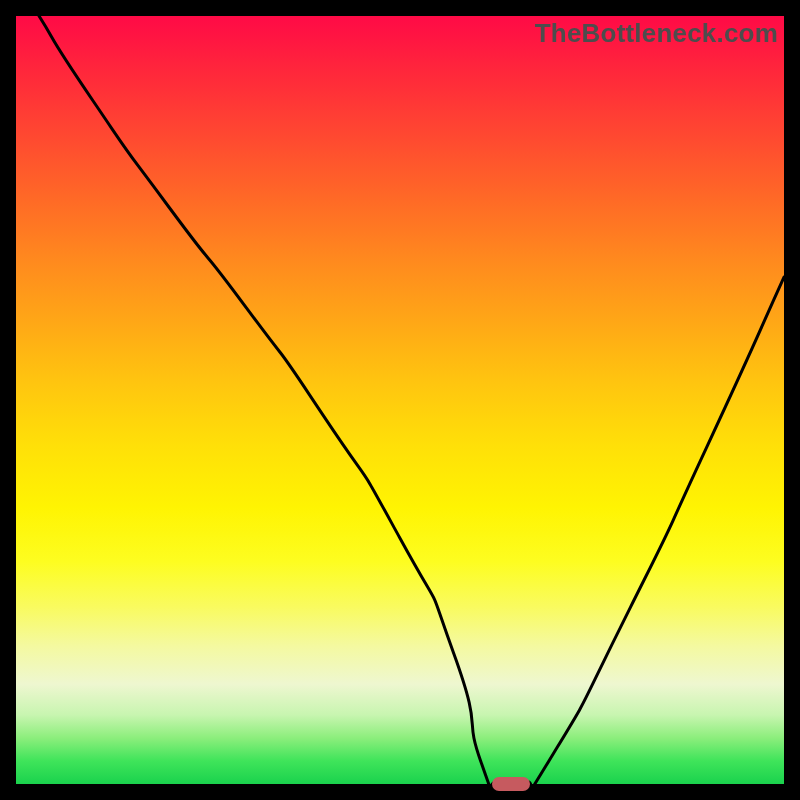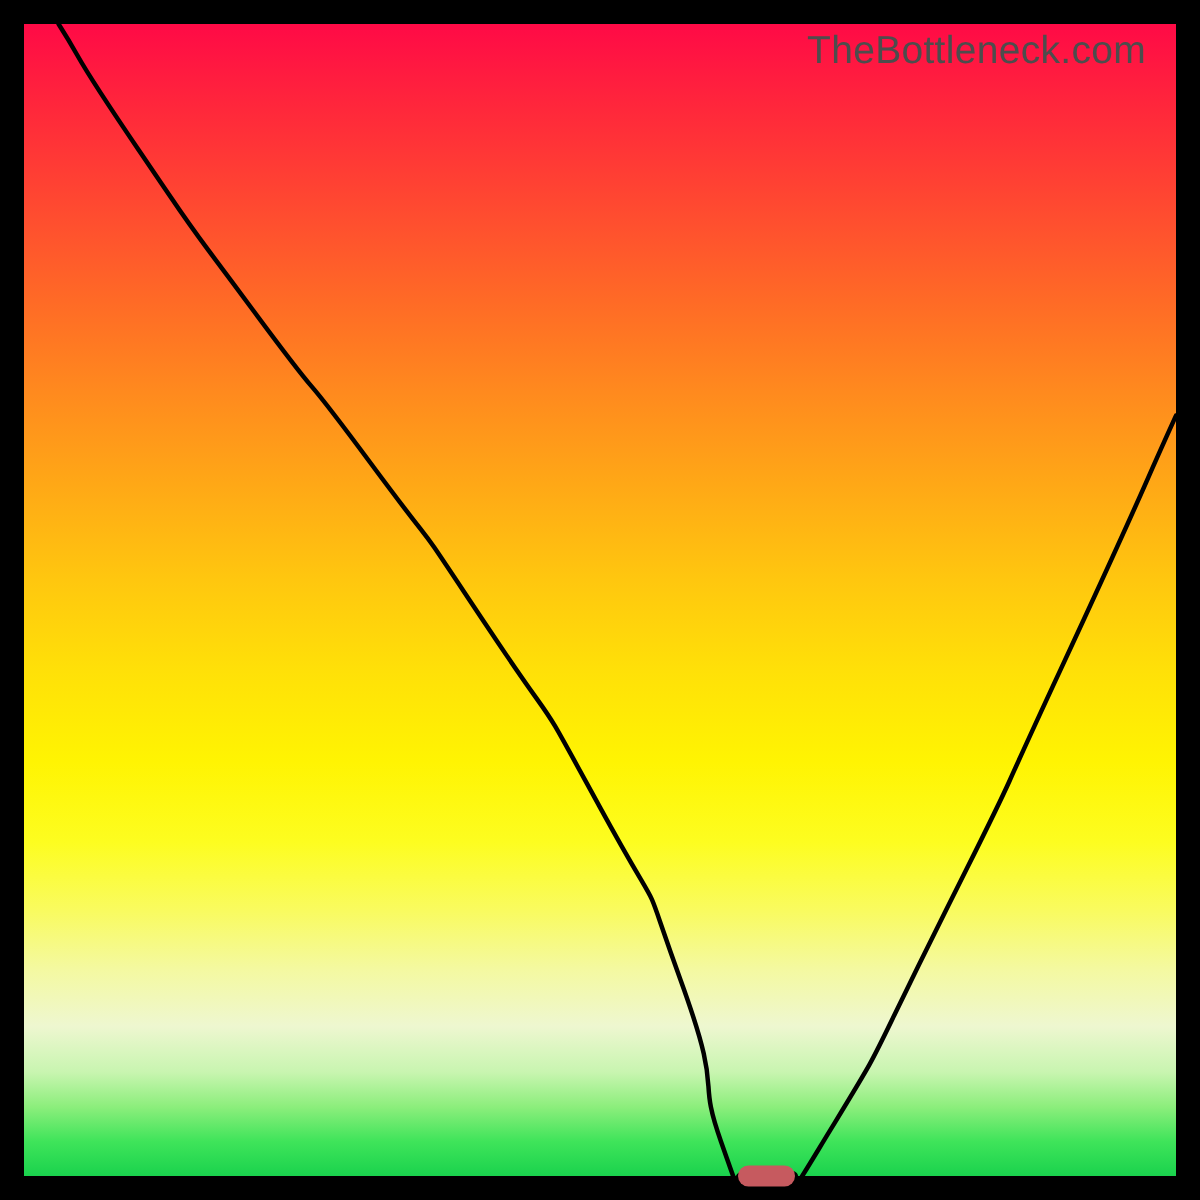--- a/index.html
+++ b/index.html
@@ -39,24 +39,24 @@
       #eef7d0 87%,
       #c8f5b0 91%,
       #8cee7c 94%,
       #3fe45a 97%,
       #1ad24d 100%
     );
   }
   .watermark {
     position: absolute;
     top: 2px;
-    right: 20px;
+    right: 6px;
     color: #4d4d4d;
     font-size: 26px;
-    font-weight: 400;
+    font-weight: 700;
     letter-spacing: 0.2px;
     pointer-events: none;
     user-select: none;
   }
   svg.curve {
     position: absolute;
     left: 0;
     top: 0;
     width: 768px;
     height: 768px;

